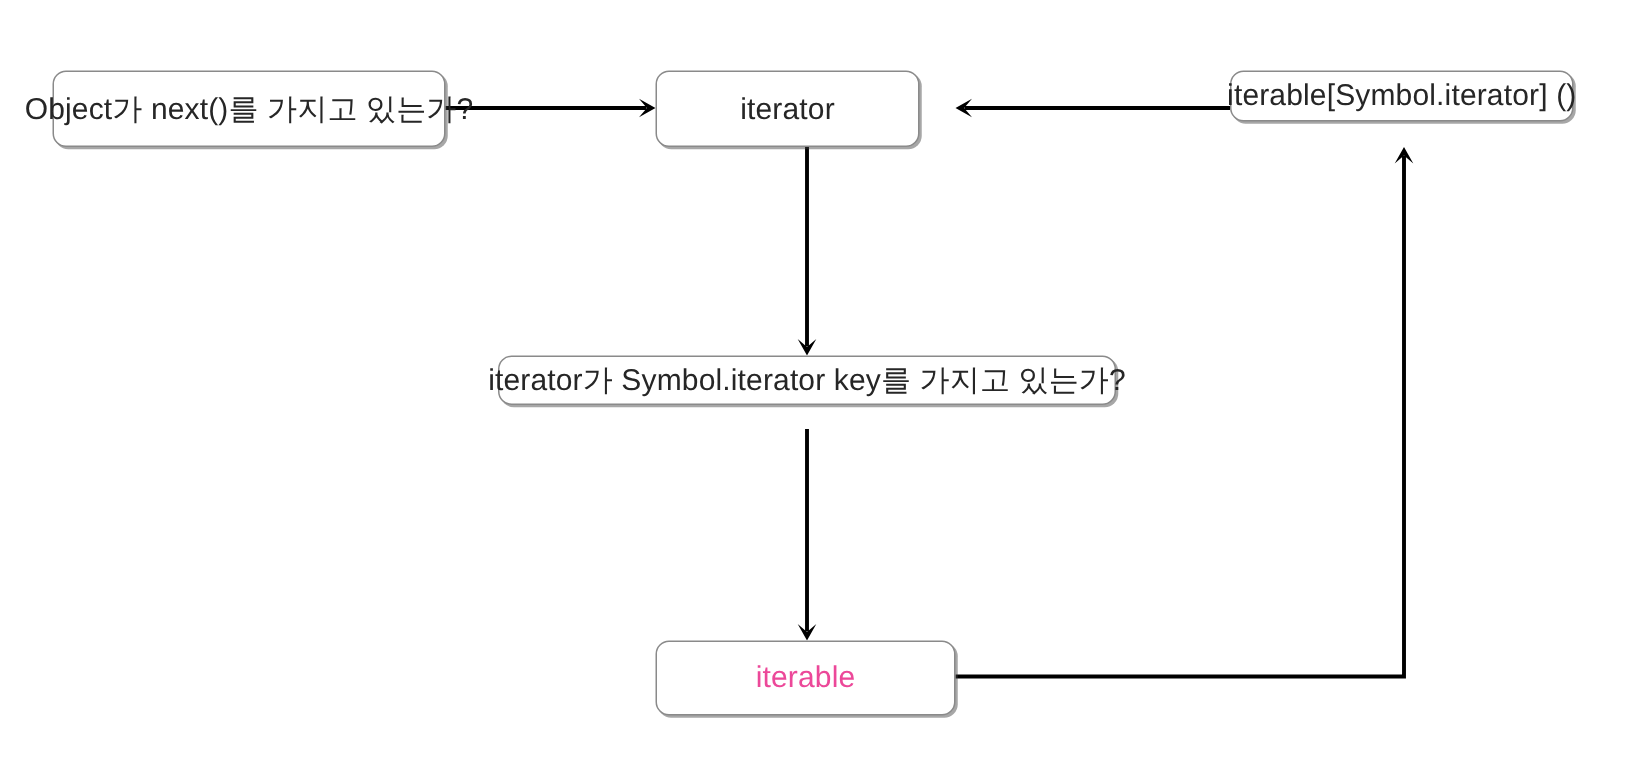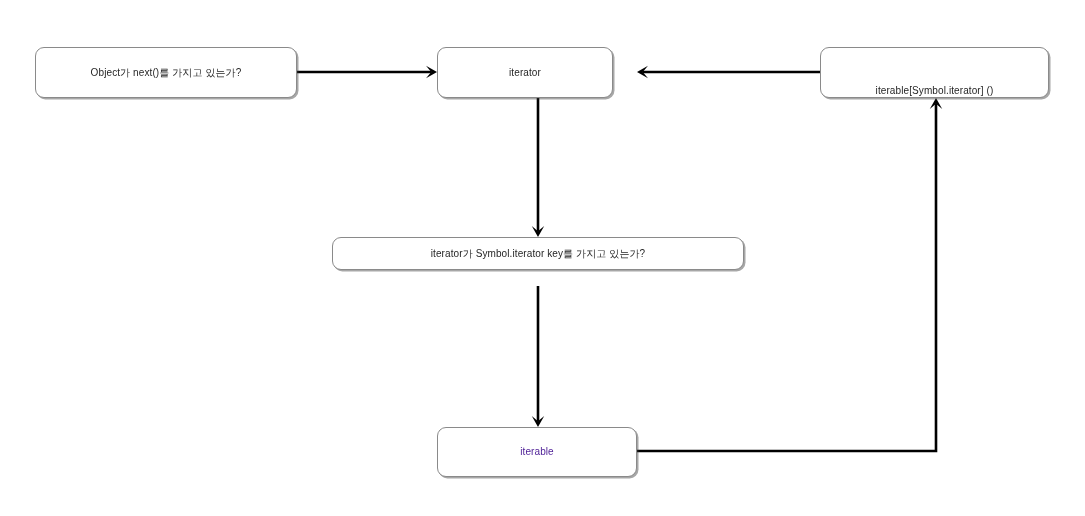--- a/index.html
+++ b/index.html
@@ -30,21 +30,21 @@
     background: #ffffff;
     border: 1.3px solid #8a8a8a;
     border-radius: 9px;
     box-shadow: 1.5px 1.5px 0 rgba(60,60,60,0.45);
     display: flex;
     align-items: center;
     justify-content: center;
   }
   .node-label {
     color: #262626;
-    font-size: 10px;
+    font-size: 20px;
     line-height: 1.2;
     white-space: nowrap;
     letter-spacing: 0.1px;
   }
   .edge-line {
     stroke: #000000;
     stroke-width: 2.6;
     fill: none;
     stroke-linecap: butt;
     stroke-linejoin: miter;
@@ -75,24 +75,24 @@
       </g>
   </svg>
 
   <div id="nodes-group">
       <div class="node-box" style="left: 35px; top: 47px; width: 262px; height: 51px; border-color: rgb(138, 138, 138); background: rgb(255, 255, 255);">
         <span class="node-label" style="color: rgb(38, 38, 38);">Object가 next()를 가지고 있는가?</span>
       </div>
       <div class="node-box" style="left: 437px; top: 47px; width: 176px; height: 51px; border-color: rgb(138, 138, 138); background: rgb(255, 255, 255);">
         <span class="node-label" style="color: rgb(38, 38, 38);">iterator</span>
       </div>
-      <div class="node-box" style="left: 820px; top: 47px; width: 229px; height: 51px; border-color: rgb(138, 138, 138); background: rgb(255, 255, 255); align-items: flex-end;">
+      <div class="node-box" style="left: 820px; top: 47px; width: 229px; height: 34px; border-color: rgb(138, 138, 138); background: rgb(255, 255, 255);">
         <span class="node-label" style="color: rgb(38, 38, 38);">iterable[Symbol.iterator] ()</span>
       </div>
       <div class="node-box" style="left: 332px; top: 237px; width: 412px; height: 33px; border-color: rgb(138, 138, 138); background: rgb(255, 255, 255);">
         <span class="node-label" style="color: rgb(38, 38, 38);">iterator가 Symbol.iterator key를 가지고 있는가?</span>
       </div>
       <div class="node-box" style="left: 437px; top: 427px; width: 200px; height: 50px; border-color: rgb(138, 138, 138); background: rgb(255, 255, 255);">
-        <span class="node-label" style="color: #4c1d95;">iterable</span>
+        <span class="node-label" style="color: #ec4899;">iterable</span>
       </div>
     </div>
 
 </div>
 
 </body></html>

